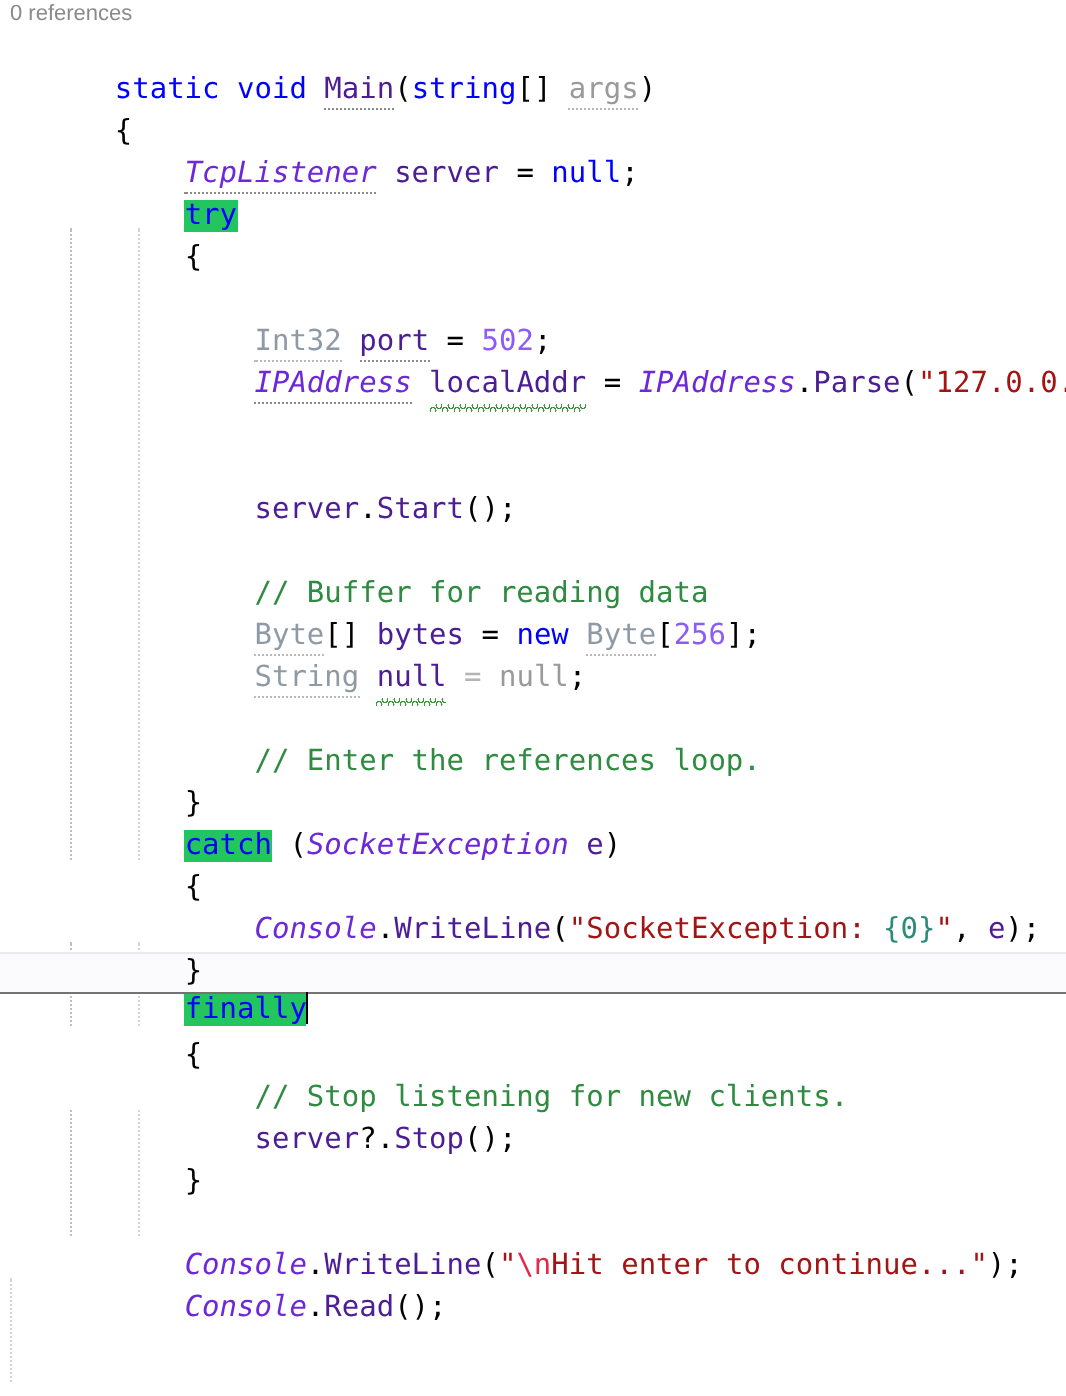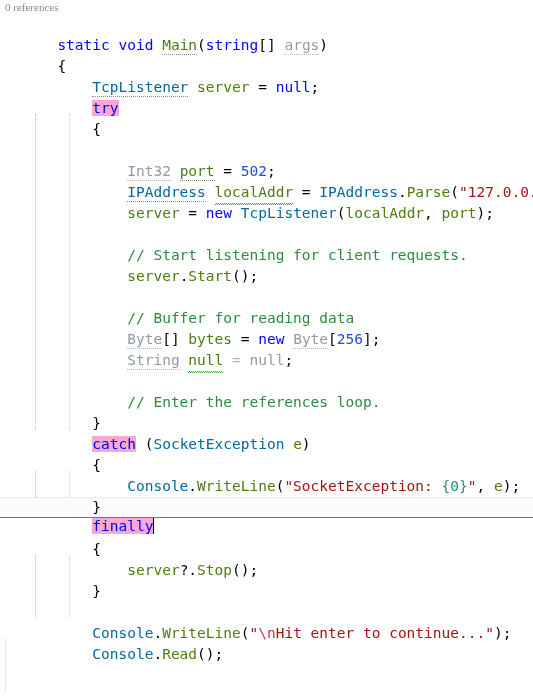--- a/index.html
+++ b/index.html
@@ -17,21 +17,21 @@
     font-size: 14.5px;
     line-height: 21px;
     color: #000000;
     -webkit-font-smoothing: antialiased;
   }
 
   
   .codelens {
     height: 14px;
     line-height: 14px;
-    font-family: Liberation Serif, serif;
+    font-family: Liberation Sans, sans-serif;
     font-size: 11px;
     color: #8a8a8a;
     padding-left: 5px;
     white-space: pre;
   }
 
   
   .code-area {
     position: relative;
   }
@@ -56,31 +56,31 @@
     width: 1px;
     border-left: 1px dotted #bfbfbf;
     pointer-events: none;
     z-index: 0;
   }
 
   .line > span { position: relative; z-index: 1; }
 
   
   .kw   { color: #0000ff; }          
-  .type { color: #0369a1; }          
+  .type { color: #6d28d9; font-style: italic; }          
   .typeg{ color: #8e9ba6; text-align: center; }          
   .str  { color: #a31515; }          
   .esc  { color: #e2294a; }          
   .fmt  { color: #2e8b7a; }          
   .cmt  { color: #2e8b40; }          
-  .num  { color: #1d4ed8; }          
+  .num  { color: #8b5cf6; }          
   .plain{ color: #000000; }
   .dim  { color: #9a9a9a; }          
   .dimop{ color: #b4b4b4; }          
-  .id   { color: #4d7c0f; }
+  .id   { color: #4c1d95; }
 
   
   .sug  { border-bottom: 1px dotted #8a8a8a; padding-bottom: 1px; }
   .sugd { border-bottom: 1px dotted #b9b9b9; padding-bottom: 1px; }
 
   
   .squiggle {
     position: relative;
     display: inline-block;
   }
@@ -90,21 +90,21 @@
     left: 0; right: 0; bottom: -3px;
     height: 4px;
     background-image:
       radial-gradient(circle at 1.5px 3.2px, rgba(0,0,0,0) 1.1px, #3c9a3c 1.2px, #3c9a3c 1.7px, rgba(0,0,0,0) 1.8px),
       radial-gradient(circle at 4.5px 0.8px, rgba(0,0,0,0) 1.1px, #3c9a3c 1.2px, #3c9a3c 1.7px, rgba(0,0,0,0) 1.8px);
     background-size: 6px 4px;
     background-repeat: repeat-x;
   }
 
   
-  .hl { background: #f9a8d4; }
+  .hl { background: #22c55e; }
 
   
   .collapsed {
     display: inline-block;
     border: 1px solid #9a9a9a;
     background: #ffffff;
     color: #5a5a5a;
     font-size: 12px;
     line-height: 11px;
     padding: 1px 4px 3px 4px;
@@ -164,28 +164,25 @@
     <div class="line">&nbsp;</div>
 
     <div class="line">
       <span class="plain">        </span><span class="typeg sugd">Int32</span><span class="plain"> </span><span class="id sug">port</span><span class="plain"> = </span><span class="num">502</span><span class="plain">;</span>
     </div>
 
     <div class="line">
       <span class="plain">        </span><span class="type sug">IPAddress</span><span class="plain"> </span><span class="id squiggle">localAddr</span><span class="plain"> = </span><span class="type">IPAddress</span><span class="plain">.</span><span class="id">Parse</span><span class="plain">(</span><span class="str">"127.0.0.1"</span>
     </div>
 
-    <div class="line">
-      <span class="plain">        </span><span class="id">server</span><span class="plain"> = </span><span class="kw">new</span><span class="plain"> </span><span class="type">TcpListener</span><span class="plain">(</span><span class="id">localAddr</span><span class="plain">, </span><span class="id">port</span><span class="plain">);</span>
-    </div>
-
-    <div class="line">&nbsp;</div>
-
-    <div class="line">
-      <span class="plain">        </span><span class="cmt">// Start listening for client requests.</span>
+
+    <div class="line">&nbsp;</div>
+
+    <div class="line">
+      <span class="plain">        </span>
     </div>
 
     <div class="line">
       <span class="plain">        </span><span class="id">server</span><span class="plain">.</span><span class="id">Start</span><span class="plain">();</span>
     </div>
 
     <div class="line">&nbsp;</div>
 
     <div class="line">
       <span class="plain">        </span><span class="cmt">// Buffer for reading data</span>
@@ -227,20 +224,23 @@
     </div>
 
     <div class="line current">
       <span class="plain">    </span><span class="kw hl">finally</span><span class="caret"></span>
     </div>
 
     <div class="line">
       <span class="plain">    </span><span class="plain">{</span>
     </div>
 
+    <div class="line">
+      <span class="plain">        </span><span class="cmt">// Stop listening for new clients.</span>
+    </div>
 
     <div class="line">
       <span class="plain">        </span><span class="id">server</span><span class="plain">?.</span><span class="id">Stop</span><span class="plain">();</span>
     </div>
 
     <div class="line">
       <span class="plain">    </span><span class="plain">}</span>
     </div>
 
     <div class="line">&nbsp;</div>

